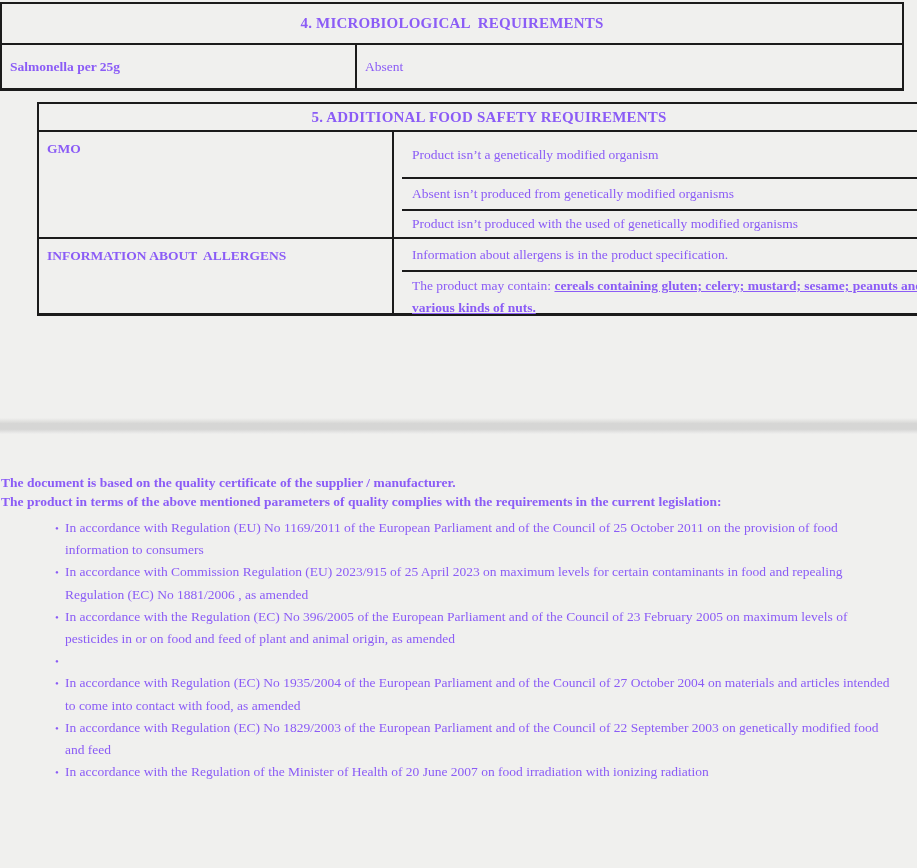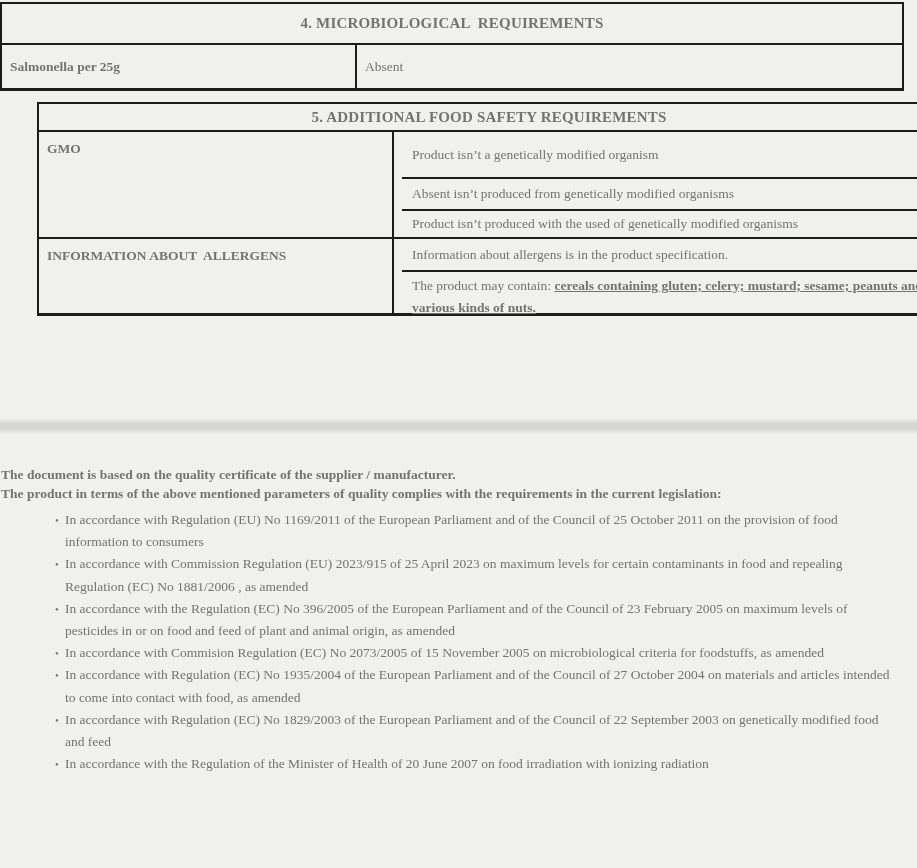--- a/index.html
+++ b/index.html
@@ -6,21 +6,21 @@
     margin: 0;
     padding: 0;
     background: #f0f0ee;
   }
   .doc {
     position: relative;
     width: 917px;
     height: 868px;
     background: #f0f0ee;
     font-family: "Liberation Serif", "DejaVu Serif", serif;
-    color: #737373;
+    color: #8b5cf6;
     overflow: hidden;
   }
   
   .tbl {
     width: 904px;
     border: 2px solid #1b1b1b;
     background: #f0f0ee;
     box-sizing: border-box;
   }
   .tbl1 { margin-top: 2px; border-bottom-width: 3px; }
@@ -82,21 +82,21 @@
   .emph { font-weight: bold; text-decoration: underline; }
   
   .separator {
     margin-top: 102px;
     width: 917px;
     height: 16px;
     background: linear-gradient(to bottom, #f0f0ee 0%, #d6d6d5 35%, #d6d6d5 70%, #efefee 100%);
   }
   
   .footer {
-    margin-top: 32px;
+    margin-top: 40px;
     padding-left: 1px;
     padding-right: 6px;
   }
   .footer p {
     margin: 0;
     font-weight: bold;
     font-size: 13.5px;
     line-height: 18.5px;
     white-space: pre-wrap;
   }
@@ -164,21 +164,20 @@
       <li>
           <span class="blt">•</span>
           <span>In accordance with Commission Regulation (EU) 2023/915 of 25 April 2023 on maximum levels for certain contaminants in food and repealing Regulation (EC) No 1881/2006 , as amended</span>
         </li>
       <li>
           <span class="blt">•</span>
           <span>In accordance with the Regulation (EC) No 396/2005 of the European Parliament and of the Council of 23 February 2005 on maximum levels of pesticides in or on food and feed of plant and animal origin, as amended</span>
         </li>
       <li>
           <span class="blt">•</span>
-          <span>In accordance with Commision Regulation (EC) No 2073/2005 of 15 November 2005 on microbiological criteria for foodstuffs, as amended</span>
         </li>
       <li>
           <span class="blt">•</span>
           <span>In accordance with Regulation (EC) No 1935/2004 of the European Parliament and of the Council of 27 October 2004 on materials and articles intended to come into contact with food, as amended</span>
         </li>
       <li>
           <span class="blt">•</span>
           <span>In accordance with Regulation (EC) No 1829/2003 of the European Parliament and of the Council of 22 September 2003 on genetically modified food and feed</span>
         </li>
       <li>

